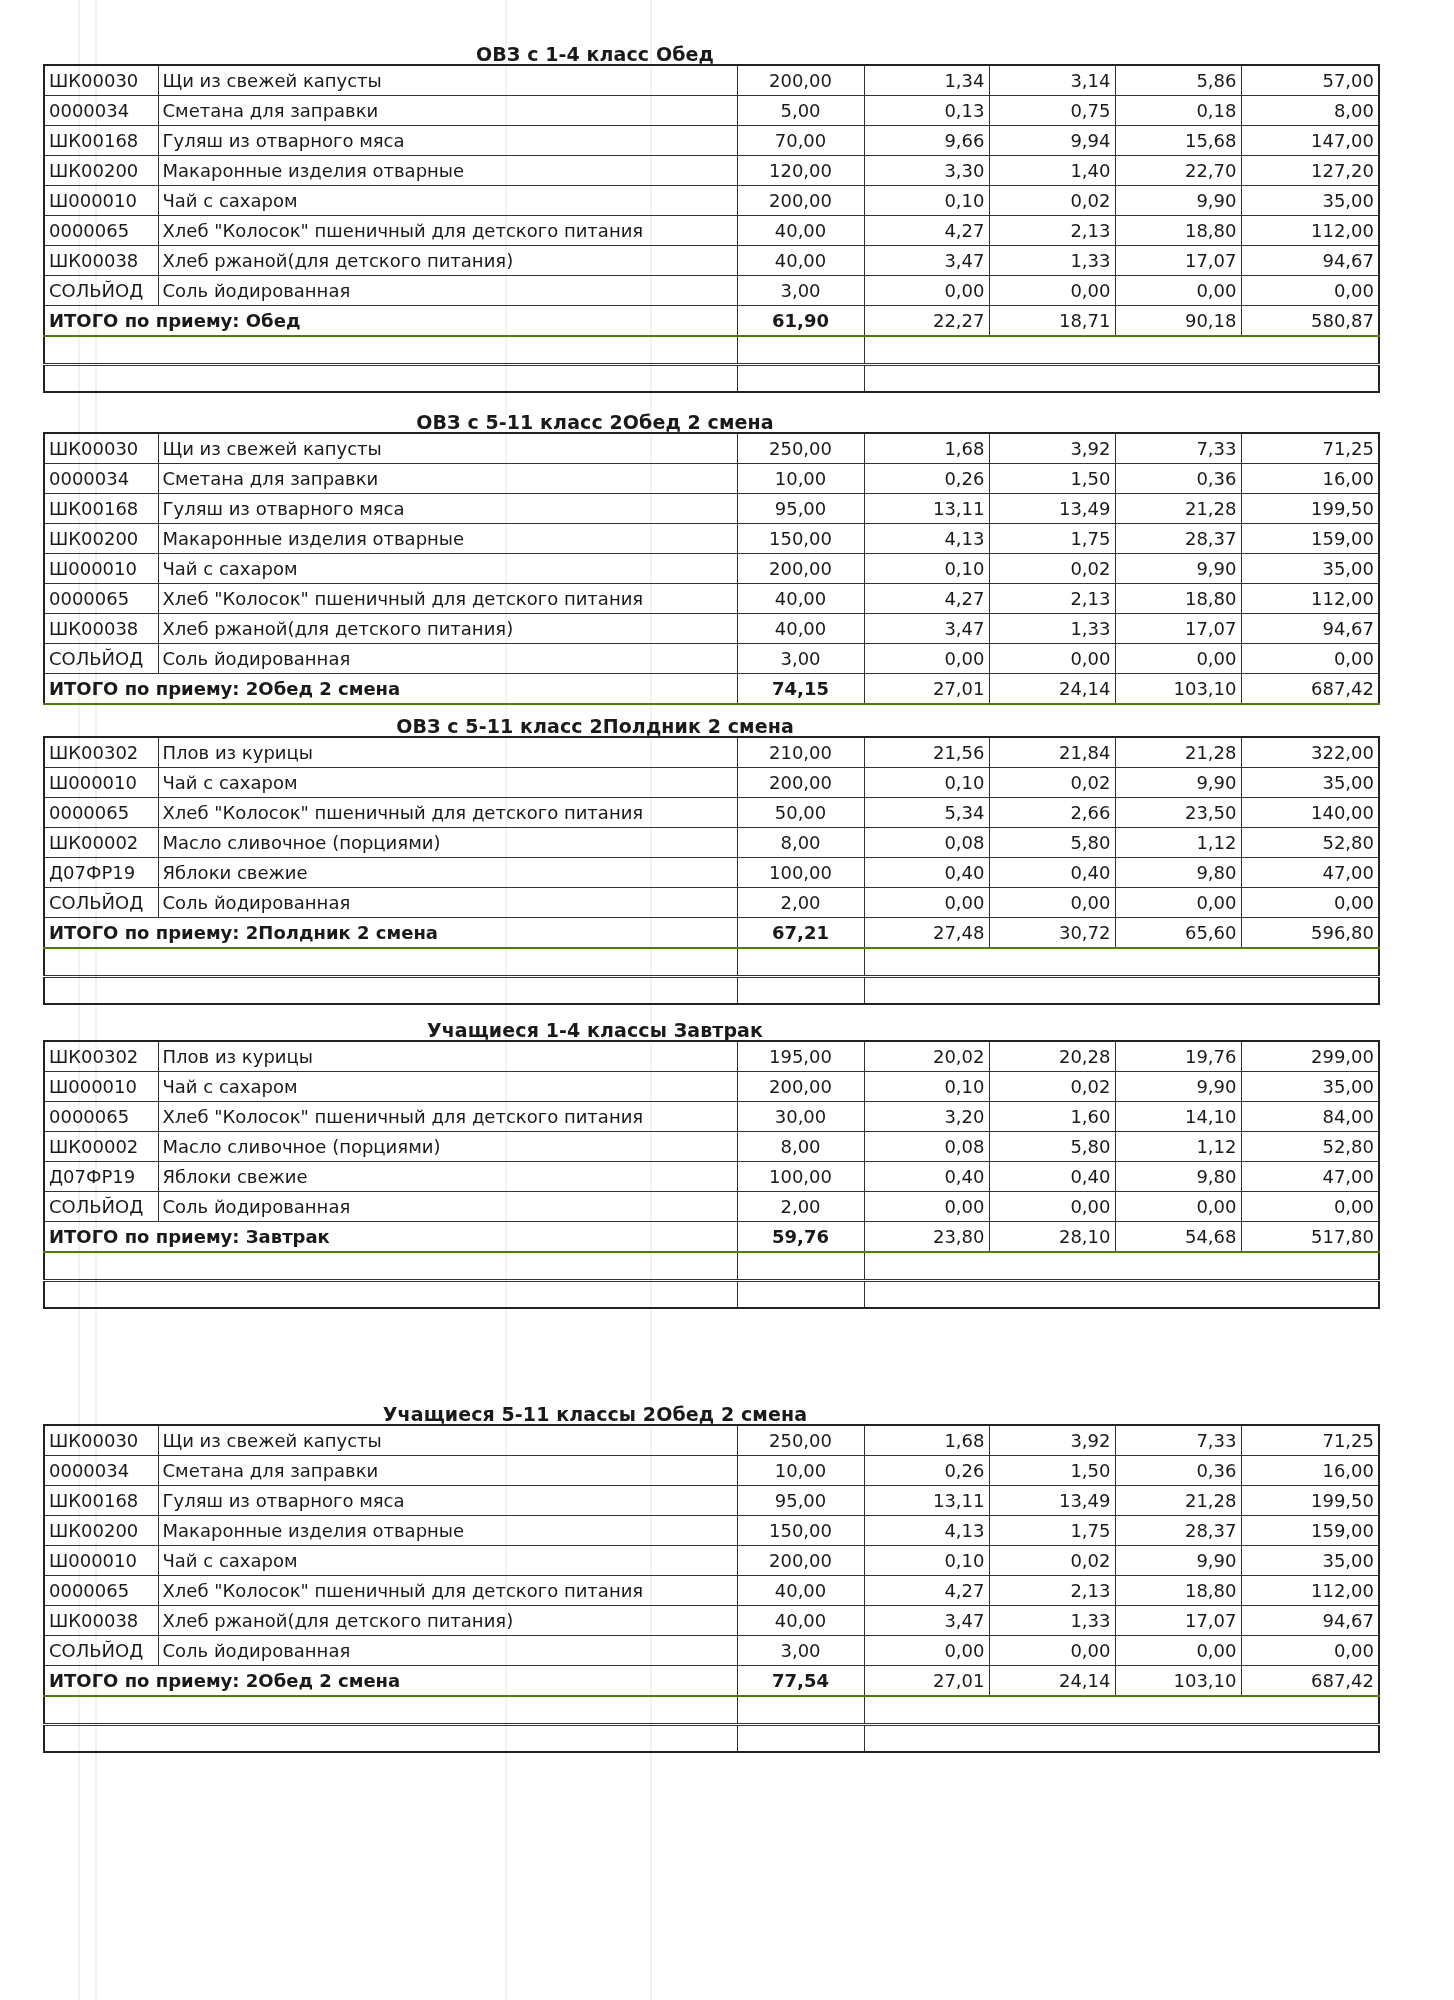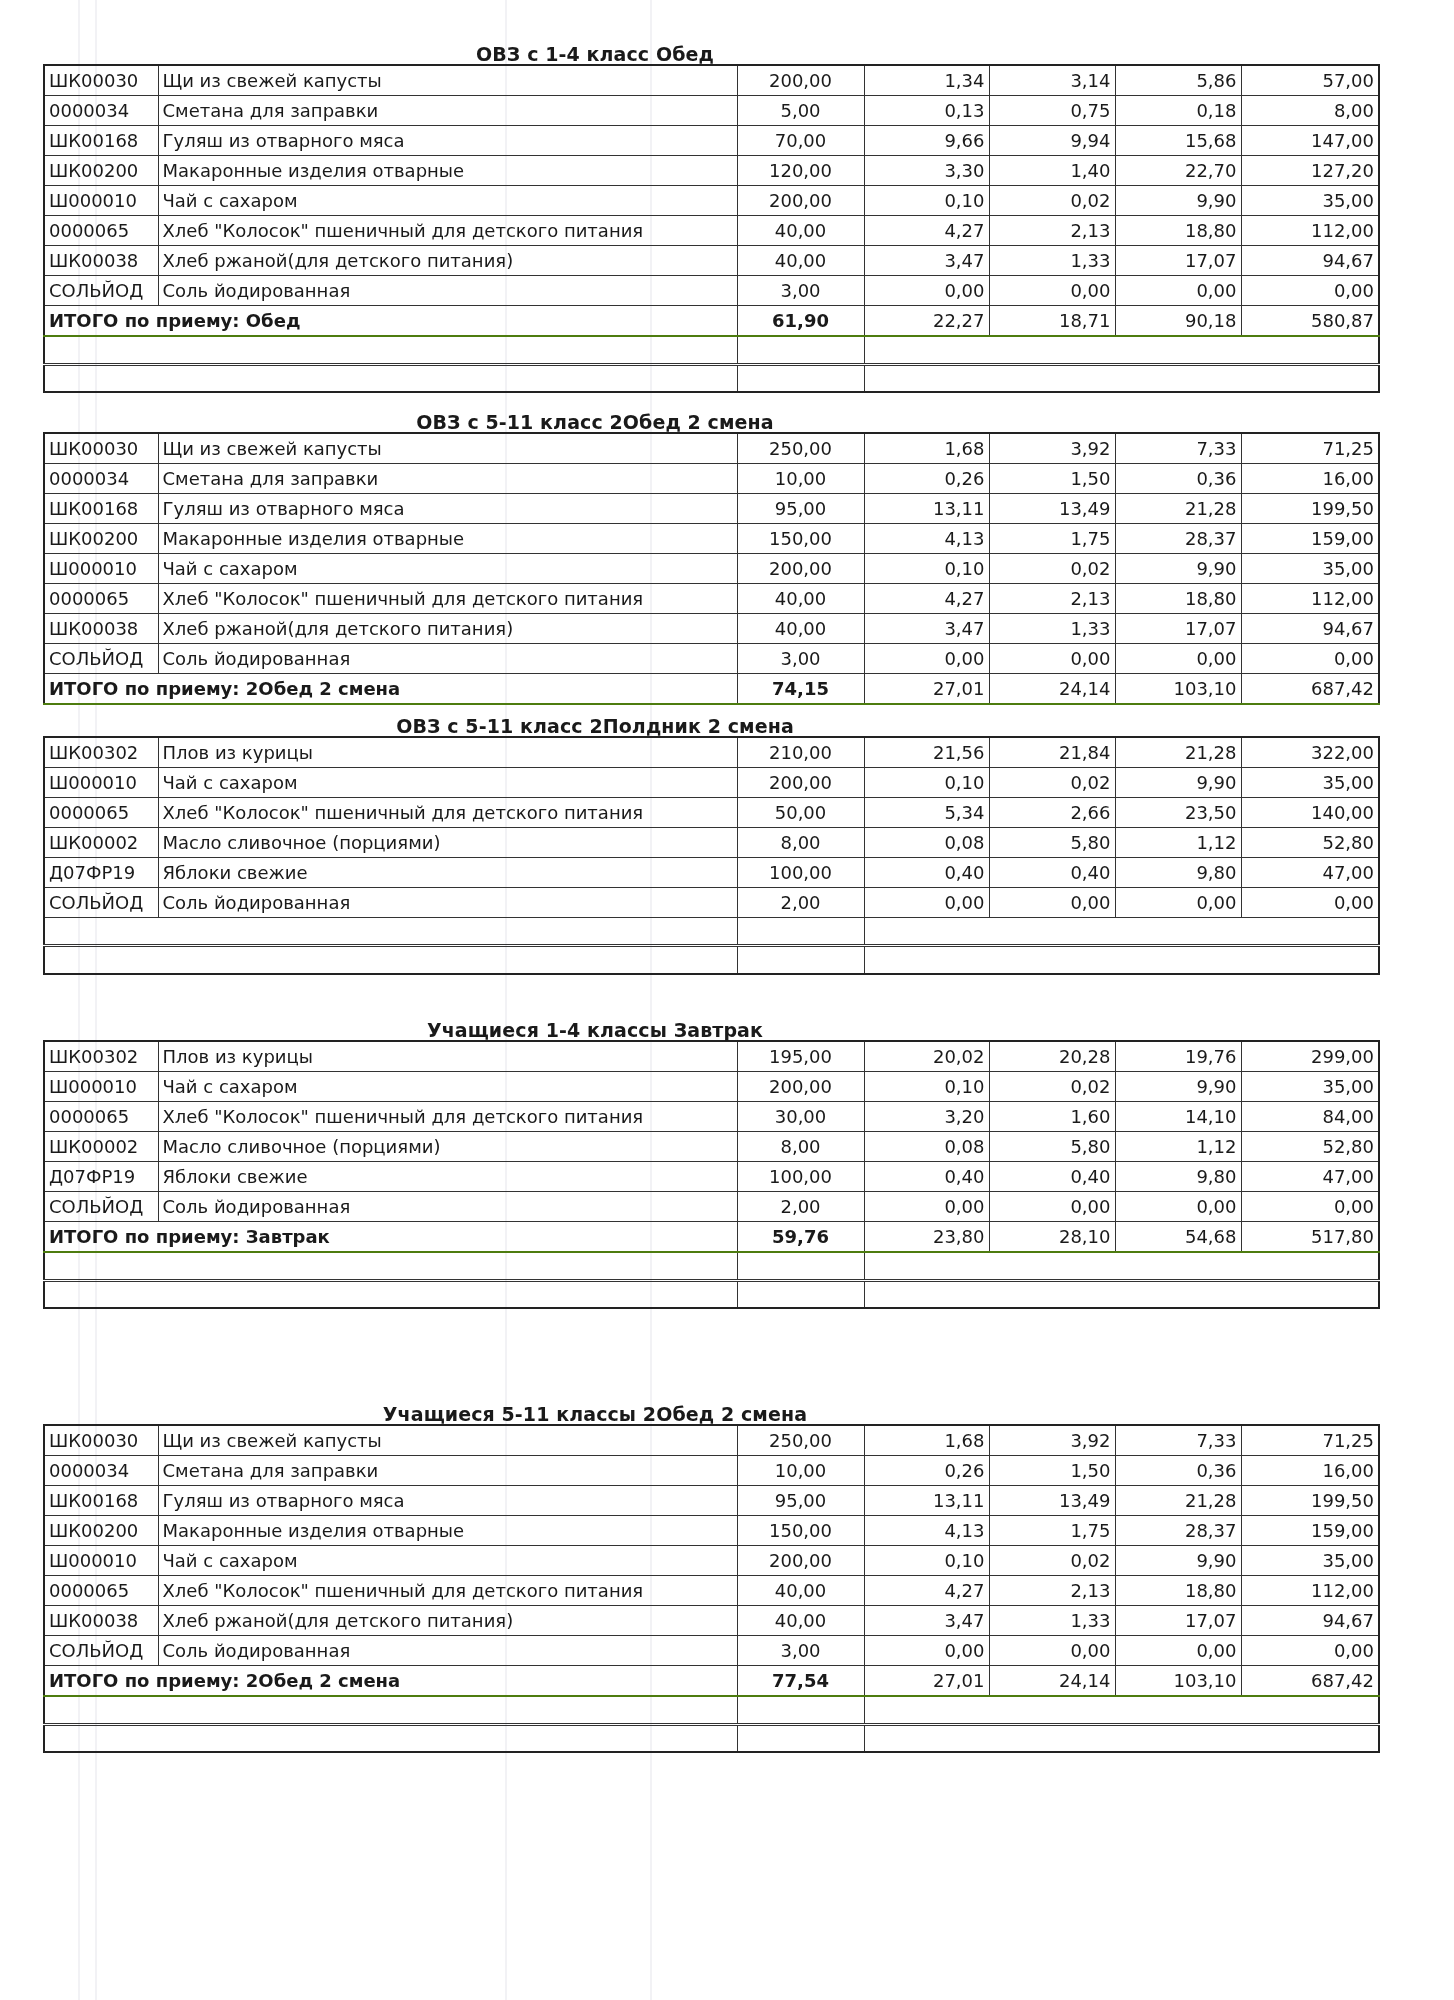--- a/index.html
+++ b/index.html
@@ -331,20 +331,28 @@
   <tr>
     <td class="code">СОЛЬЙОД</td>
     <td>Соль йодированная</td>
     <td class="w">2,00</td>
     <td class="num">0,00</td>
     <td class="num">0,00</td>
     <td class="num">0,00</td>
     <td class="num">0,00</td>
   </tr>
 
+  <tr class="total">
+    <td class="lbl" colspan="2">ИТОГО по приему: 2Полдник 2 смена</td>
+    <td class="w">67,21</td>
+    <td class="num">27,48</td>
+    <td class="num">30,72</td>
+    <td class="num">65,60</td>
+    <td class="num">596,80</td>
+  </tr>
 
   <tr class="blank first">
     <td colspan="2"></td>
     <td></td>
     <td colspan="4"></td>
   </tr>
 
   <tr class="blank">
     <td colspan="2"></td>
     <td></td>

